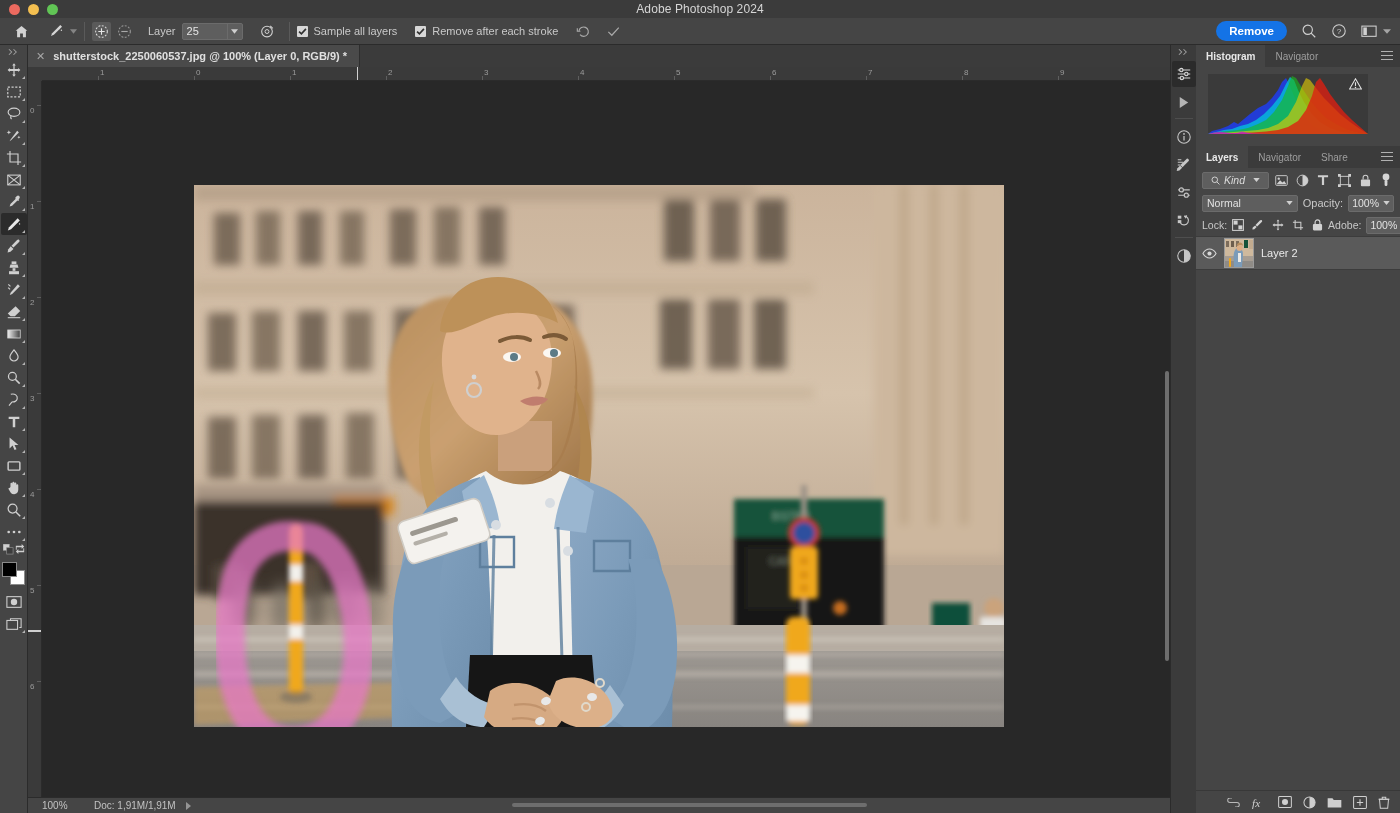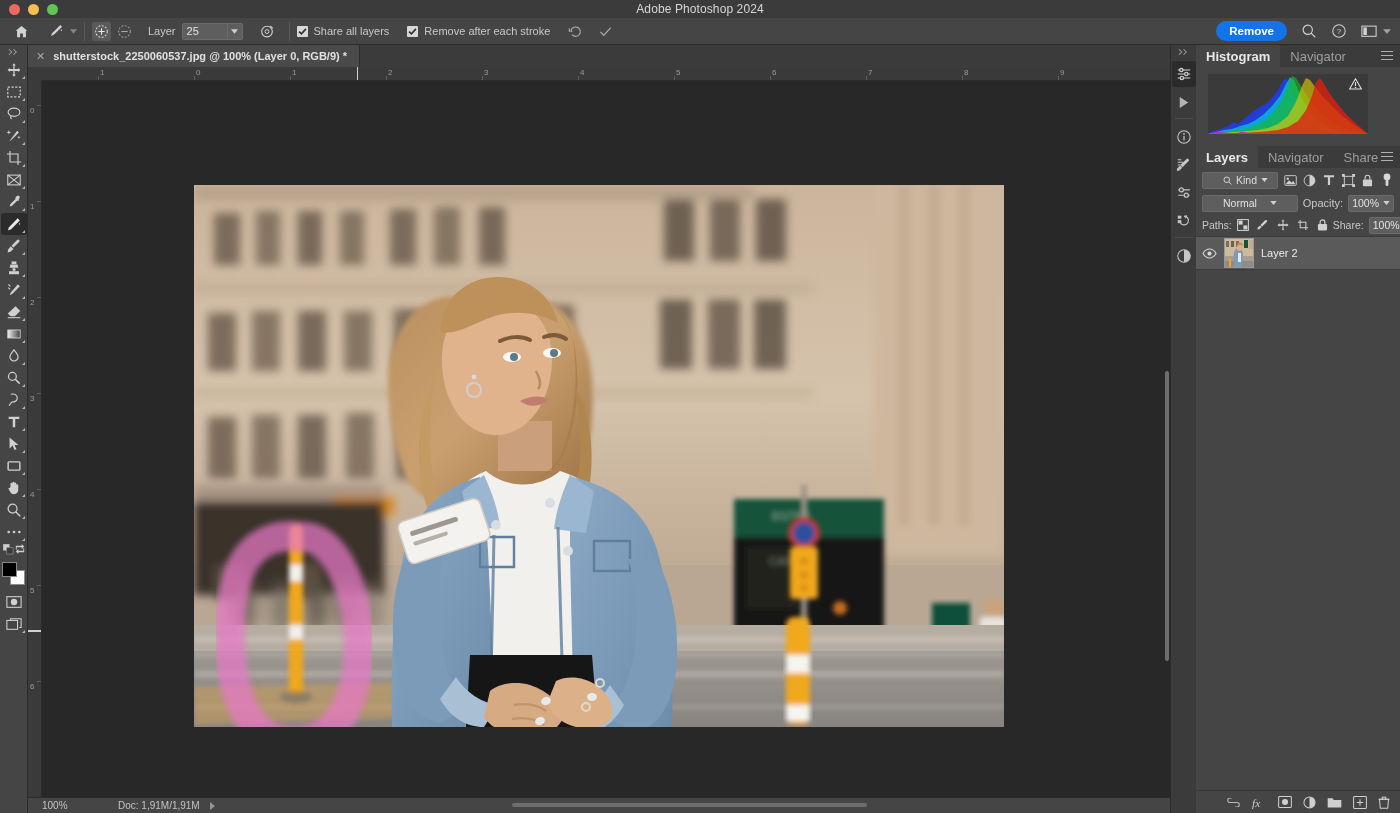--- a/index.html
+++ b/index.html
@@ -141,21 +141,21 @@
     overflow: hidden; background: #b9a794;
   }
 
   
   .statusbar {
     position: absolute; top: 797px; left: 28px; width: 1142px; height: 16px;
     background: #454545; border-top: 1px solid #2b2b2b;
     display: flex; align-items: center; font-size: 10px; color: #c2c2c2;
   }
   .sb-zoom { margin-left: 14px; width: 52px; }
-  .sb-doc { margin-left: 24px; }
+  .sb-doc { }
   .sb-caret { margin-left: 10px; opacity: .8; }
 
   
   .hscroll {
     position: absolute; left: 42px; top: 801px; width: 1120px; height: 8px;
   }
   .hscroll .thumb {
     position: absolute; left: 470px; top: 2px; width: 355px; height: 4px;
     background: #6e6e6e; border-radius: 2px;
   }
@@ -182,48 +182,48 @@
   .panels {
     position: absolute; top: 45px; left: 1196px; width: 204px; height: 768px;
     background: #454545;
   }
   .panel-tabs {
     display: flex; align-items: flex-end; height: 22px;
     background: #3b3b3b; position: relative;
   }
   .ptab {
     height: 22px; padding: 0 10px; display: flex; align-items: center;
-    font-size: 13px; color: #9e9e9e; text-align: center;
+    font-size: 10px; color: #9e9e9e; text-align: center;
   }
   .ptab.active { background: #454545; color: #e8e8e8; font-weight: bold; }
   .pmenu {
     position: absolute; right: 7px; top: 6px;
     width: 12px; height: 9px; display: flex; flex-direction: column; justify-content: space-between;
   }
   .pmenu i { display: block; height: 1px; background: #b0b0b0; }
 
   
   .histo-wrap { padding: 7px 8px 6px 8px; }
   .histo {
     position: relative; width: 160px; height: 60px; background: #3a3a3a; margin-left: 4px;
   }
   .warn { position: absolute; right: 6px; top: 4px; }
 
   
   .lrow { display: flex; align-items: center; height: 22px; padding: 0 6px; gap: 5px; }
   .filterfield {
     display: flex; align-items: center; gap: 4px;
     width: 76px; height: 17px; background: #5e5e5e; border: 1px solid #6b6b6b;
-    border-radius: 2px; padding: 0 20px; font-size: 10.5px; color: #dcdcdc;
+    border-radius: 2px; padding: 0 8px; font-size: 10.5px; color: #dcdcdc; font-style: italic;
   }
   .fbtn { width: 19px; height: 18px; display: flex; align-items: center; justify-content: center; }
   .selectfield {
     display: flex; align-items: center; justify-content: space-between;
     height: 17px; background: #5e5e5e; border: 1px solid #6b6b6b; border-radius: 2px;
-    padding: 0 20px; font-size: 10.5px; color: #e2e2e2;
+    padding: 0 4px; font-size: 10.5px; color: #e2e2e2;
   }
   .opacity-box {
     display: flex; align-items: center; height: 17px; background: #5e5e5e;
     border: 1px solid #6b6b6b; border-radius: 2px; padding: 0 3px;
     font-size: 10.5px; color: #e2e2e2; gap: 4px;
   }
   .layer-item {
     display: flex; align-items: center; height: 34px; gap: 7px; padding: 0 6px;
     background: #5a5a5a; border-top: 1px solid #3c3c3c; border-bottom: 1px solid #3c3c3c;
   }
@@ -307,21 +307,21 @@
     </div>
 
     <div class="ob-sep" style="margin-left:12px"></div>
 
     <div class="ob-item">
       <span class="cb">
         <svg width="9" height="9" viewBox="0 0 10 10">
             <path d="M1.2 5.1 3.8 7.6 8.8 2.1" stroke="#303030" stroke-width="1.8" fill="none"></path>
           </svg>
       </span>
-      <span class="lbl">Share all layers</span>
+      <span class="lbl">Sample all layers</span>
     </div>
 
     <div class="ob-item" style="margin-left:18px">
       <span class="cb">
         <svg width="9" height="9" viewBox="0 0 10 10">
             <path d="M1.2 5.1 3.8 7.6 8.8 2.1" stroke="#303030" stroke-width="1.8" fill="none"></path>
           </svg>
       </span>
       <span class="lbl">Remove after each stroke</span>
     </div>
@@ -1049,21 +1049,21 @@
         <span>100%</span>
         <span>
           <svg width="7" height="4" viewBox="0 0 8 5">
               <path d="M0 0h8L4 5z" fill="#cfcfcf"></path>
             </svg>
         </span>
       </div>
     </div>
 
     <div class="lrow">
-      <span style="font-size:10.5px">Paths:</span>
+      <span style="font-size:10.5px">Lock:</span>
       <span class="lock-icons">
         <span>
           <svg width="12" height="12" viewBox="0 0 12 12">
               <rect x=".6" y=".6" width="10.8" height="10.8" fill="none" stroke="#d2d2d2" stroke-width="1"></rect>
               <rect x="1.6" y="1.6" width="4" height="4" fill="#d2d2d2"></rect>
               <rect x="6.4" y="6.4" width="4" height="4" fill="#d2d2d2"></rect>
             </svg>
         </span>
         <span>
           <svg width="12" height="12" viewBox="0 0 13 13">
@@ -1081,21 +1081,21 @@
               <path d="M3.4 1v8.6h8.6M1 3.4h8.6V12" fill="none" stroke="#d2d2d2" stroke-width="1.1"></path>
             </svg>
         </span>
         <span>
           <svg width="11" height="12" viewBox="0 0 12 13">
               <rect x="1" y="5.4" width="10" height="7" rx="1.2" fill="#d2d2d2"></rect>
               <path d="M3.4 5.4V3.6a2.6 2.6 0 0 1 5.2 0v1.8" fill="none" stroke="#d2d2d2" stroke-width="1.3"></path>
             </svg>
         </span>
       </span>
-      <span style="font-size:10.5px;margin-left:auto">Share:</span>
+      <span style="font-size:10.5px;margin-left:auto">Adobe:</span>
       <div class="opacity-box">
         <span>100%</span>
         <span>
           <svg width="7" height="4" viewBox="0 0 8 5">
               <path d="M0 0h8L4 5z" fill="#cfcfcf"></path>
             </svg>
         </span>
       </div>
     </div>
 

